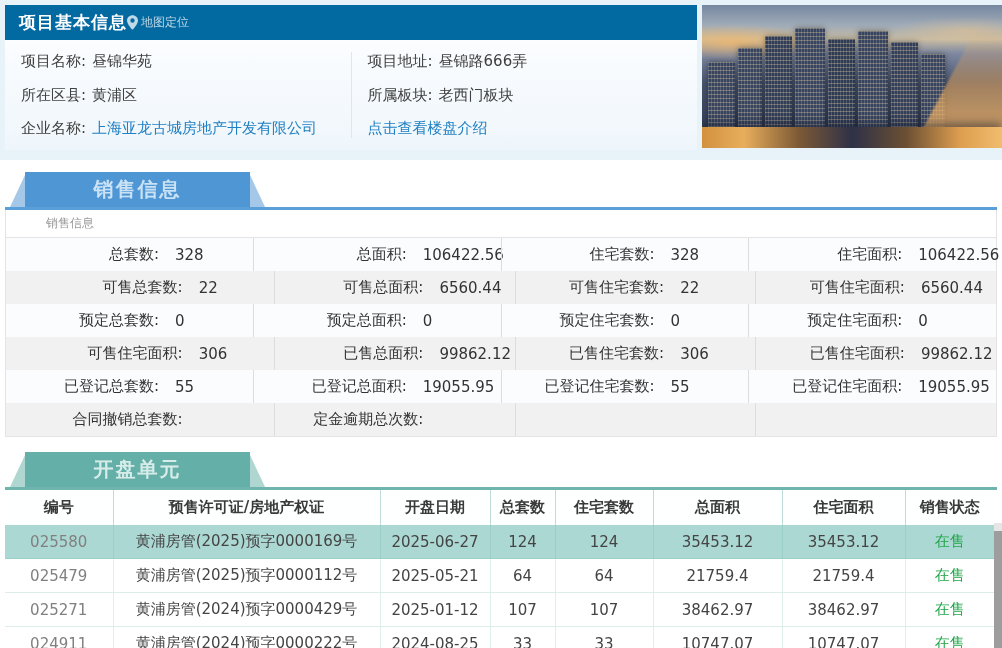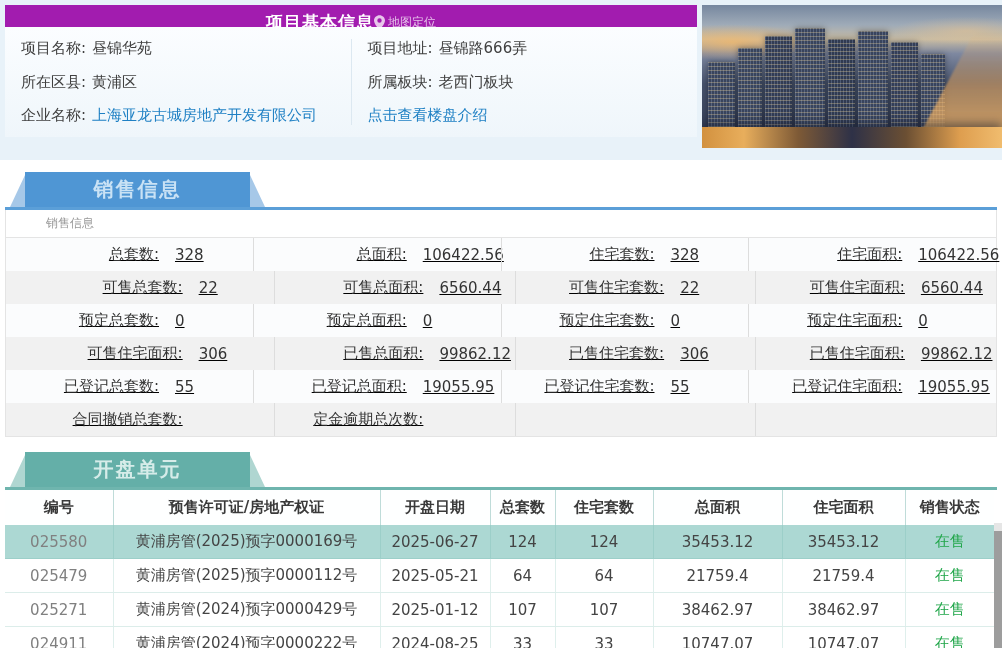--- a/index.html
+++ b/index.html
@@ -3,27 +3,27 @@
 <meta charset="utf-8">
 <style>
   html,body{margin:0;padding:0;}
   body{
     width:1002px;height:648px;overflow:hidden;background:#fff;
     font-family:"DejaVu Sans","Liberation Sans",sans-serif;
   }
   
   .top-band{position:relative;height:160px;background:#E8F2F9;}
   .header-bar{
-    position:absolute;left:5px;top:5px;width:692px;height:35px;background:#a21caf;
-    display:flex;align-items:center;justify-content:center;box-sizing:border-box;padding:12px 14px;
+    position:absolute;left:5px;top:5px;width:692px;height:35px;background:#0369a1;
+    display:flex;align-items:center;justify-content:flex-start;box-sizing:border-box;padding:12px 14px;
   }
   .header-title{color:#FFFFFF;font-size:17px;font-weight:bold;letter-spacing:1px;}
   .map-link{display:flex;align-items:center;gap:3px;color:rgba(255,255,255,0.72);font-size:12px;text-decoration:none;cursor:pointer;}
   .info-panel{
-    position:absolute;left:5px;top:27px;width:692px;height:110px;
+    position:absolute;left:5px;top:40px;width:692px;height:110px;
     background:linear-gradient(180deg,#FBFDFF 0%,#EFF6FB 100%);
     display:flex;box-sizing:border-box;padding:12px 0;
   }
   .info-col{flex:1 1 0;display:flex;flex-direction:column;justify-content:space-between;padding-left:16px;box-sizing:border-box;}
   .info-col.right{border-left:1px solid #DCE8F1;}
   .info-row{font-size:15px;color:#404040;white-space:nowrap;}
   .info-label{margin-right:6px;}
   a.blue-link{color:#1F80C4;text-decoration:none;cursor:pointer;}
   
   .photo{
@@ -55,21 +55,21 @@
   .tab::before{left:-15px;border-left:15px solid transparent;}
   .tab::after{right:-15px;border-right:15px solid transparent;}
   .tab-blue::before,.tab-blue::after{border-bottom-color:#A6C8E8;}
   .tab-teal::before,.tab-teal::after{border-bottom-color:#AFD6D1;}
   .rule{height:3px;margin:0 5px;}
   .rule-blue{background:#5B9FD8;}
   .rule-teal{background:#6FB5AE;}
   
   .sales-table{margin:0 5px;border:1px solid #E4E4E4;border-top:none;background:#fff;}
   .sub-row{height:27px;line-height:27px;padding-left:40px;font-size:12px;color:#999;border-bottom:1px solid #E4E4E4;}
-  .s-row{display:flex;height:33px;background:#FBFCFD;text-decoration:underline;}
+  .s-row{display:flex;height:33px;background:#FBFCFD;}
   .s-row.alt{background:#F1F1F1;padding-left:28px;}
   .s-cell{flex:1 1 0;display:flex;align-items:center;min-width:0;}
   .s-cell + .s-cell{border-left:1px solid #DDDDDD;}
   .s-label{flex:0 0 62%;text-align:right;font-size:15px;color:#333;white-space:nowrap;}
   .s-value{flex:1 1 auto;padding-left:16px;font-size:15px;color:#333;white-space:nowrap;}
   
   .opening{position:relative;margin-top:15px;}
   .ou-table{border-collapse:collapse;table-layout:fixed;margin-left:5px;width:989px;background:#fff;}
   .ou-table th{height:33px;font-size:15px;font-weight:bold;color:#3A3A3A;background:#FEFFFF;
     border-left:1px solid #BFDCD9;white-space:nowrap;}

